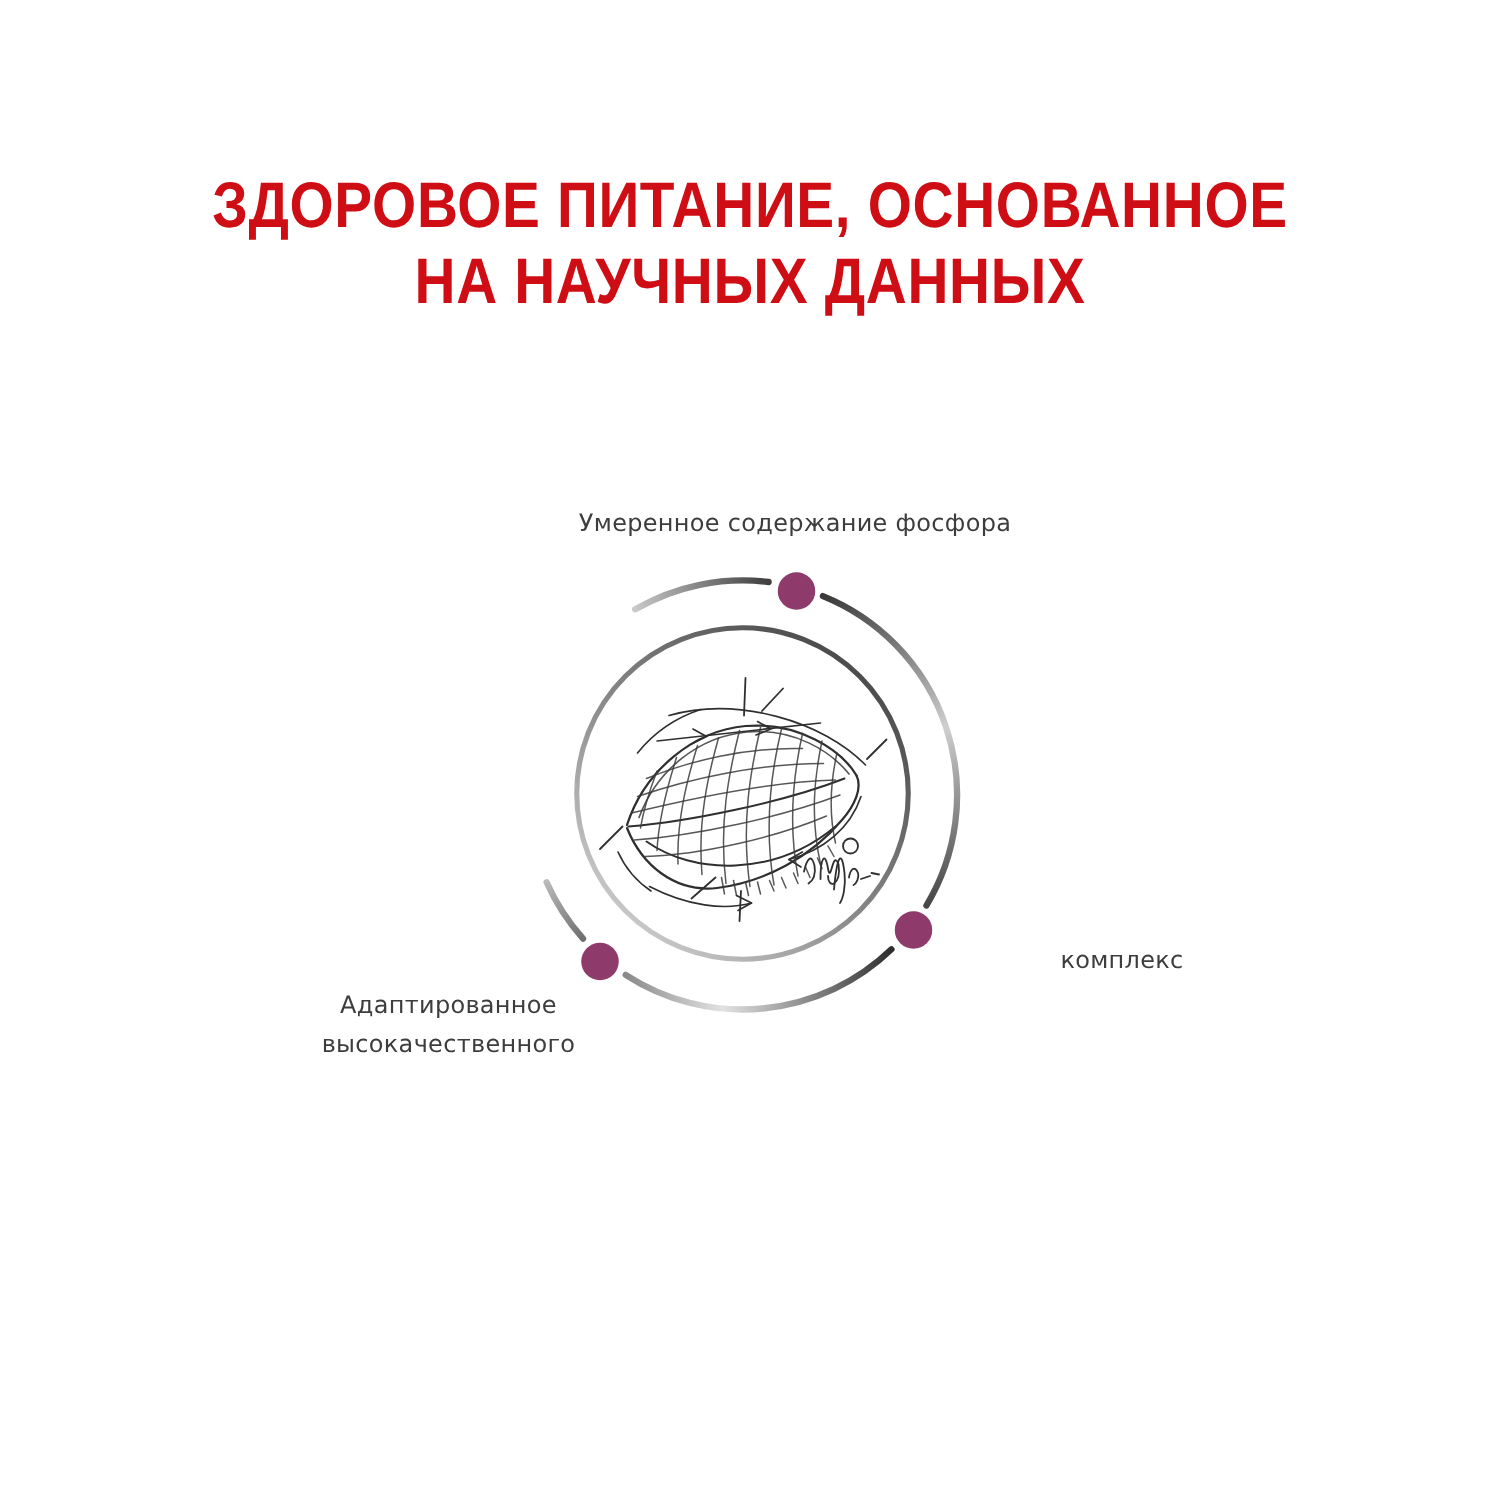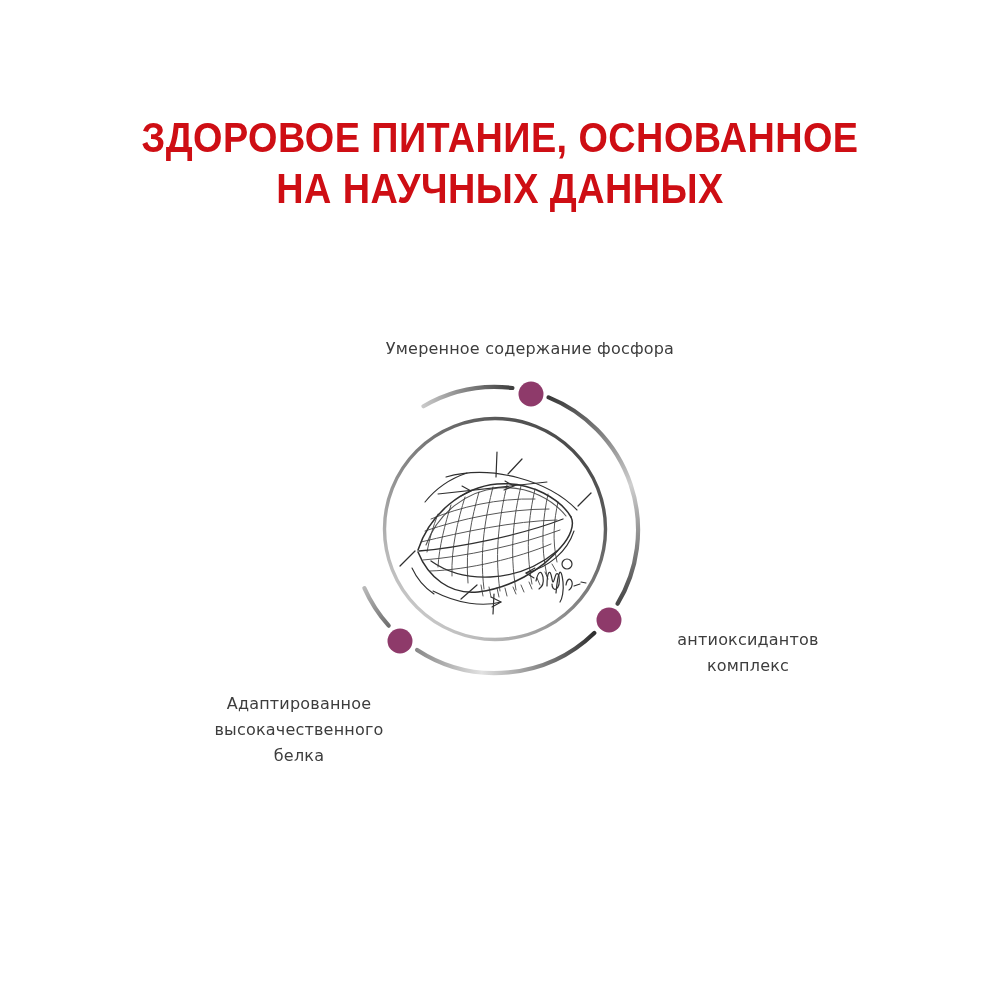--- a/index.html
+++ b/index.html
@@ -18,21 +18,21 @@
     font-size:43px;line-height:51px;font-weight:bold;
     transform:scaleX(0.88);letter-spacing:0.5px;
   }
   .label{
     position:absolute;color:var(--ink);
     font-family:"DejaVu Sans","Liberation Sans",sans-serif;
     font-size:16px;line-height:26px;letter-spacing:0.2px;
     text-align:center;white-space:nowrap;
   }
   .label-top{top:336px;left:530px;transform:translateX(-50%);}
-  .label-bl{top:657px;left:299px;transform:translateX(-50%);margin-top:34px;}
+  .label-bl{top:657px;left:299px;transform:translateX(-50%);}
   .label-r{top:627px;left:748px;transform:translateX(-50%);}
   svg.diagram{position:absolute;top:0;left:0;}
   .dot{fill:var(--dot);}
   .pencil{stroke:#2f2f2f;fill:none;stroke-linecap:round;}
   .pencil-light{stroke:#3a3a3a;fill:none;stroke-linecap:round;opacity:0.85;}
 </style>
 </head>
 <body>
 
 <div class="canvas">
@@ -156,21 +156,19 @@
         <path d="M566,585 c1,-6 4,-8 6,-3 c1,3 -1,7 -3,8"></path>
         <path d="M574,586 l6,-2"></path>
         <path d="M581,582 l5,1"></path>
       </g>
     </g>
   </svg>
 
   <div class="label label-bl">
     <div>Адаптированное</div>
     <div>высокачественного</div>
-    <div>белка</div>
   </div>
 
   <div class="label label-r">
-    <div>антиоксидантов</div>
     <div>комплекс</div>
   </div>
 
 </div>
 
 </body></html>

